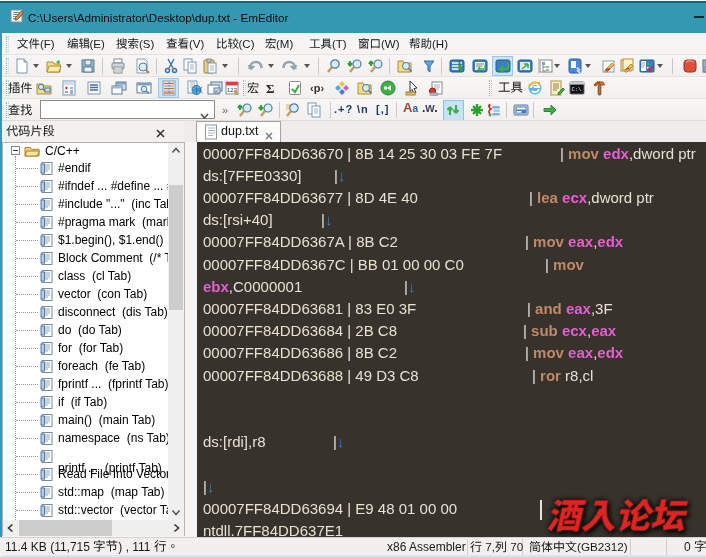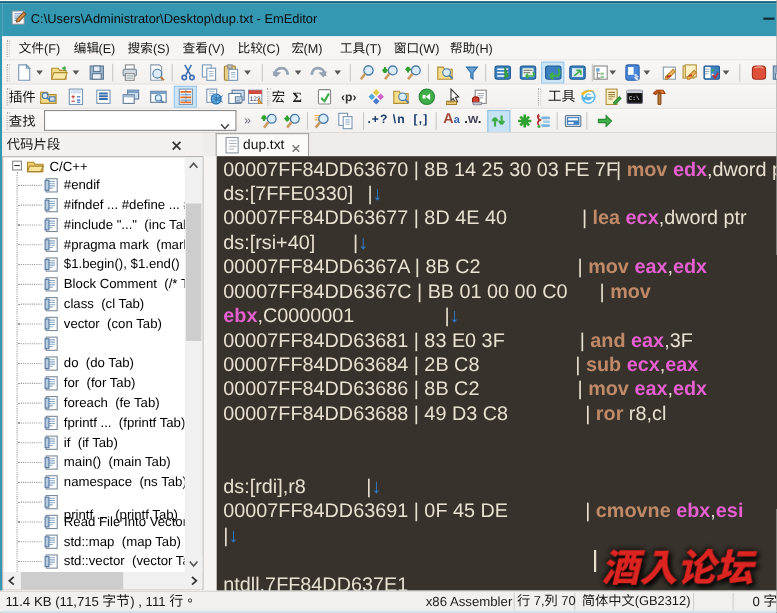--- a/index.html
+++ b/index.html
@@ -1,20 +1,20 @@
 <!DOCTYPE html>
 <html><head><meta charset="utf-8"><style>
 *{margin:0;padding:0;box-sizing:border-box}
 html,body{width:706px;height:557px;overflow:hidden}
 body{font-family:"Liberation Sans",sans-serif;position:relative;background:#f5f4f2}
 .a{position:absolute}
 .c{display:inline-block;vertical-align:-0.15em;fill:currentColor}
 .grip{width:3px;border-left:1px dotted #aaa8a5;border-right:1px dotted #cfcecb}
 .sep{width:1px;background:#c9c7c4}
-#ed{background:#37322b;color:#e8e1d2;font-size:18px;white-space:pre}
+#ed{background:#37322b;color:#e8e1d2;font-size:15px;white-space:pre}
 #ed .m{color:#c08a68;font-weight:bold}
 #ed .p{color:#e55fd0;font-weight:bold}
 #ed .dn{color:#2f7fd6;font-weight:bold}
 .row{position:absolute;left:0;right:0;padding-left:6px;height:23px;line-height:22px;white-space:pre}
 .ri{position:absolute;top:0;line-height:22px}
 .ti{font-size:12px;color:#1a1a1a;white-space:nowrap}
 .tree-t{font-size:12px;color:#000;white-space:pre}
 </style></head><body>
 <svg style="position:absolute;width:0;height:0">
     <defs>
@@ -537,20 +537,21 @@
           <path d="M4 4h6M4 6h6M4 8h6M4 10h4" stroke="#88a8c8"></path>
           <rect x="1" y="3" width="3.5" height="9" fill="#b8cce0" stroke="#5878a0"></rect>
         </svg></div>
       <div class="tree-t" style="position:absolute;left:56px;top:144px;line-height:17px">vector  (con Tab)</div>
       <div style="position:absolute;left:14px;top:170px;width:22px;height:1px;border-top:1px dotted #9a9a9a"></div>
       <div style="position:absolute;left:38px;top:163px"><svg width="13" height="14" viewBox="0 0 13 14" style="overflow:visible">
           <rect x="2" y="1.5" width="10" height="12" fill="#fff" stroke="#7a8a99"></rect>
           <path d="M4 4h6M4 6h6M4 8h6M4 10h4" stroke="#88a8c8"></path>
           <rect x="1" y="3" width="3.5" height="9" fill="#b8cce0" stroke="#5878a0"></rect>
         </svg></div>
+      <div class="tree-t" style="position:absolute;left:56px;top:162px;line-height:17px">disconnect  (dis Tab)</div>
       <div style="position:absolute;left:14px;top:188px;width:22px;height:1px;border-top:1px dotted #9a9a9a"></div>
       <div style="position:absolute;left:38px;top:181px"><svg width="13" height="14" viewBox="0 0 13 14" style="overflow:visible">
           <rect x="2" y="1.5" width="10" height="12" fill="#fff" stroke="#7a8a99"></rect>
           <path d="M4 4h6M4 6h6M4 8h6M4 10h4" stroke="#88a8c8"></path>
           <rect x="1" y="3" width="3.5" height="9" fill="#b8cce0" stroke="#5878a0"></rect>
         </svg></div>
       <div class="tree-t" style="position:absolute;left:56px;top:180px;line-height:17px">do  (do Tab)</div>
       <div style="position:absolute;left:14px;top:206px;width:22px;height:1px;border-top:1px dotted #9a9a9a"></div>
       <div style="position:absolute;left:38px;top:199px"><svg width="13" height="14" viewBox="0 0 13 14" style="overflow:visible">
           <rect x="2" y="1.5" width="10" height="12" fill="#fff" stroke="#7a8a99"></rect>
@@ -656,22 +657,22 @@
 <div class="row" style="top:44.9px">00007FF84DD63677 | 8D 4E 40<span class="ri" style="left:332px">| <span class="m">lea</span> <span class="p">ecx</span>,dword ptr</span></div>
 <div class="row" style="top:67.1px">ds:[rsi+40]<span class="ri" style="left:124px">|<span class="dn">↓</span></span></div>
 <div class="row" style="top:89.3px">00007FF84DD6367A | 8B C2<span class="ri" style="left:328px">| <span class="m">mov</span> <span class="p">eax</span>,<span class="p">edx</span></span></div>
 <div class="row" style="top:111.5px">00007FF84DD6367C | BB 01 00 00 C0<span class="ri" style="left:348px">| <span class="m">mov</span></span></div>
 <div class="row" style="top:133.7px"><span class="p">ebx</span>,C0000001<span class="ri" style="left:207px">|<span class="dn">↓</span></span></div>
 <div class="row" style="top:155.9px">00007FF84DD63681 | 83 E0 3F<span class="ri" style="left:330px">| <span class="m">and</span> <span class="p">eax</span>,3F</span></div>
 <div class="row" style="top:178.1px">00007FF84DD63684 | 2B C8<span class="ri" style="left:326px">| <span class="m">sub</span> <span class="p">ecx</span>,<span class="p">eax</span></span></div>
 <div class="row" style="top:200.3px">00007FF84DD63686 | 8B C2<span class="ri" style="left:328px">| <span class="m">mov</span> <span class="p">eax</span>,<span class="p">edx</span></span></div>
 <div class="row" style="top:222.5px">00007FF84DD63688 | 49 D3 C8<span class="ri" style="left:335px">| <span class="m">ror</span> r8,cl</span></div>
 <div class="row" style="top:289.1px">ds:[rdi],r8<span class="ri" style="left:136px">|<span class="dn">↓</span></span></div>
-<div class="row" style="top:311.3px">00007FF84DD63691 | 0F 45 DE<span class="ri" style="left:335px">| <span class="m">cmovne</span> <span class="p">ebx</span>,<span class="p">esi</span></span></div>
 <div class="row" style="top:333.5px">|<span class="dn">↓</span></div>
+<div class="row" style="top:355.7px">00007FF84DD63694 | E9 48 01 00 00</div>
 <div class="row" style="top:377.9px">ntdll.7FF84DD637E1</div>
 <div class="a" style="left:343px;top:358px;width:2px;height:20px;background:#e8e1d2"></div>
 </div>
 <div class="a" style="left:545px;top:499px;transform:skewX(-13deg);transform-origin:left bottom;filter:drop-shadow(3px 3px 2.5px rgba(0,0,0,.95)) drop-shadow(-2px -2px 2px rgba(0,0,0,.55));color:#dd2522"><svg class="c" style="width:138.0px;height:34.5px;stroke:#dd2522;stroke-width:10px" viewBox="0 -850 4000 1000">
       <use href="#b9152" x="0"></use>
       <use href="#b5165" x="1000"></use>
       <use href="#b8bba" x="2000"></use>
       <use href="#b575b" x="3000"></use>
     </svg></div>
 <div class="a" style="left:0;top:537px;width:706px;height:20px;background:#f1f0ee;border-top:1px solid #d5d3d0"></div>

